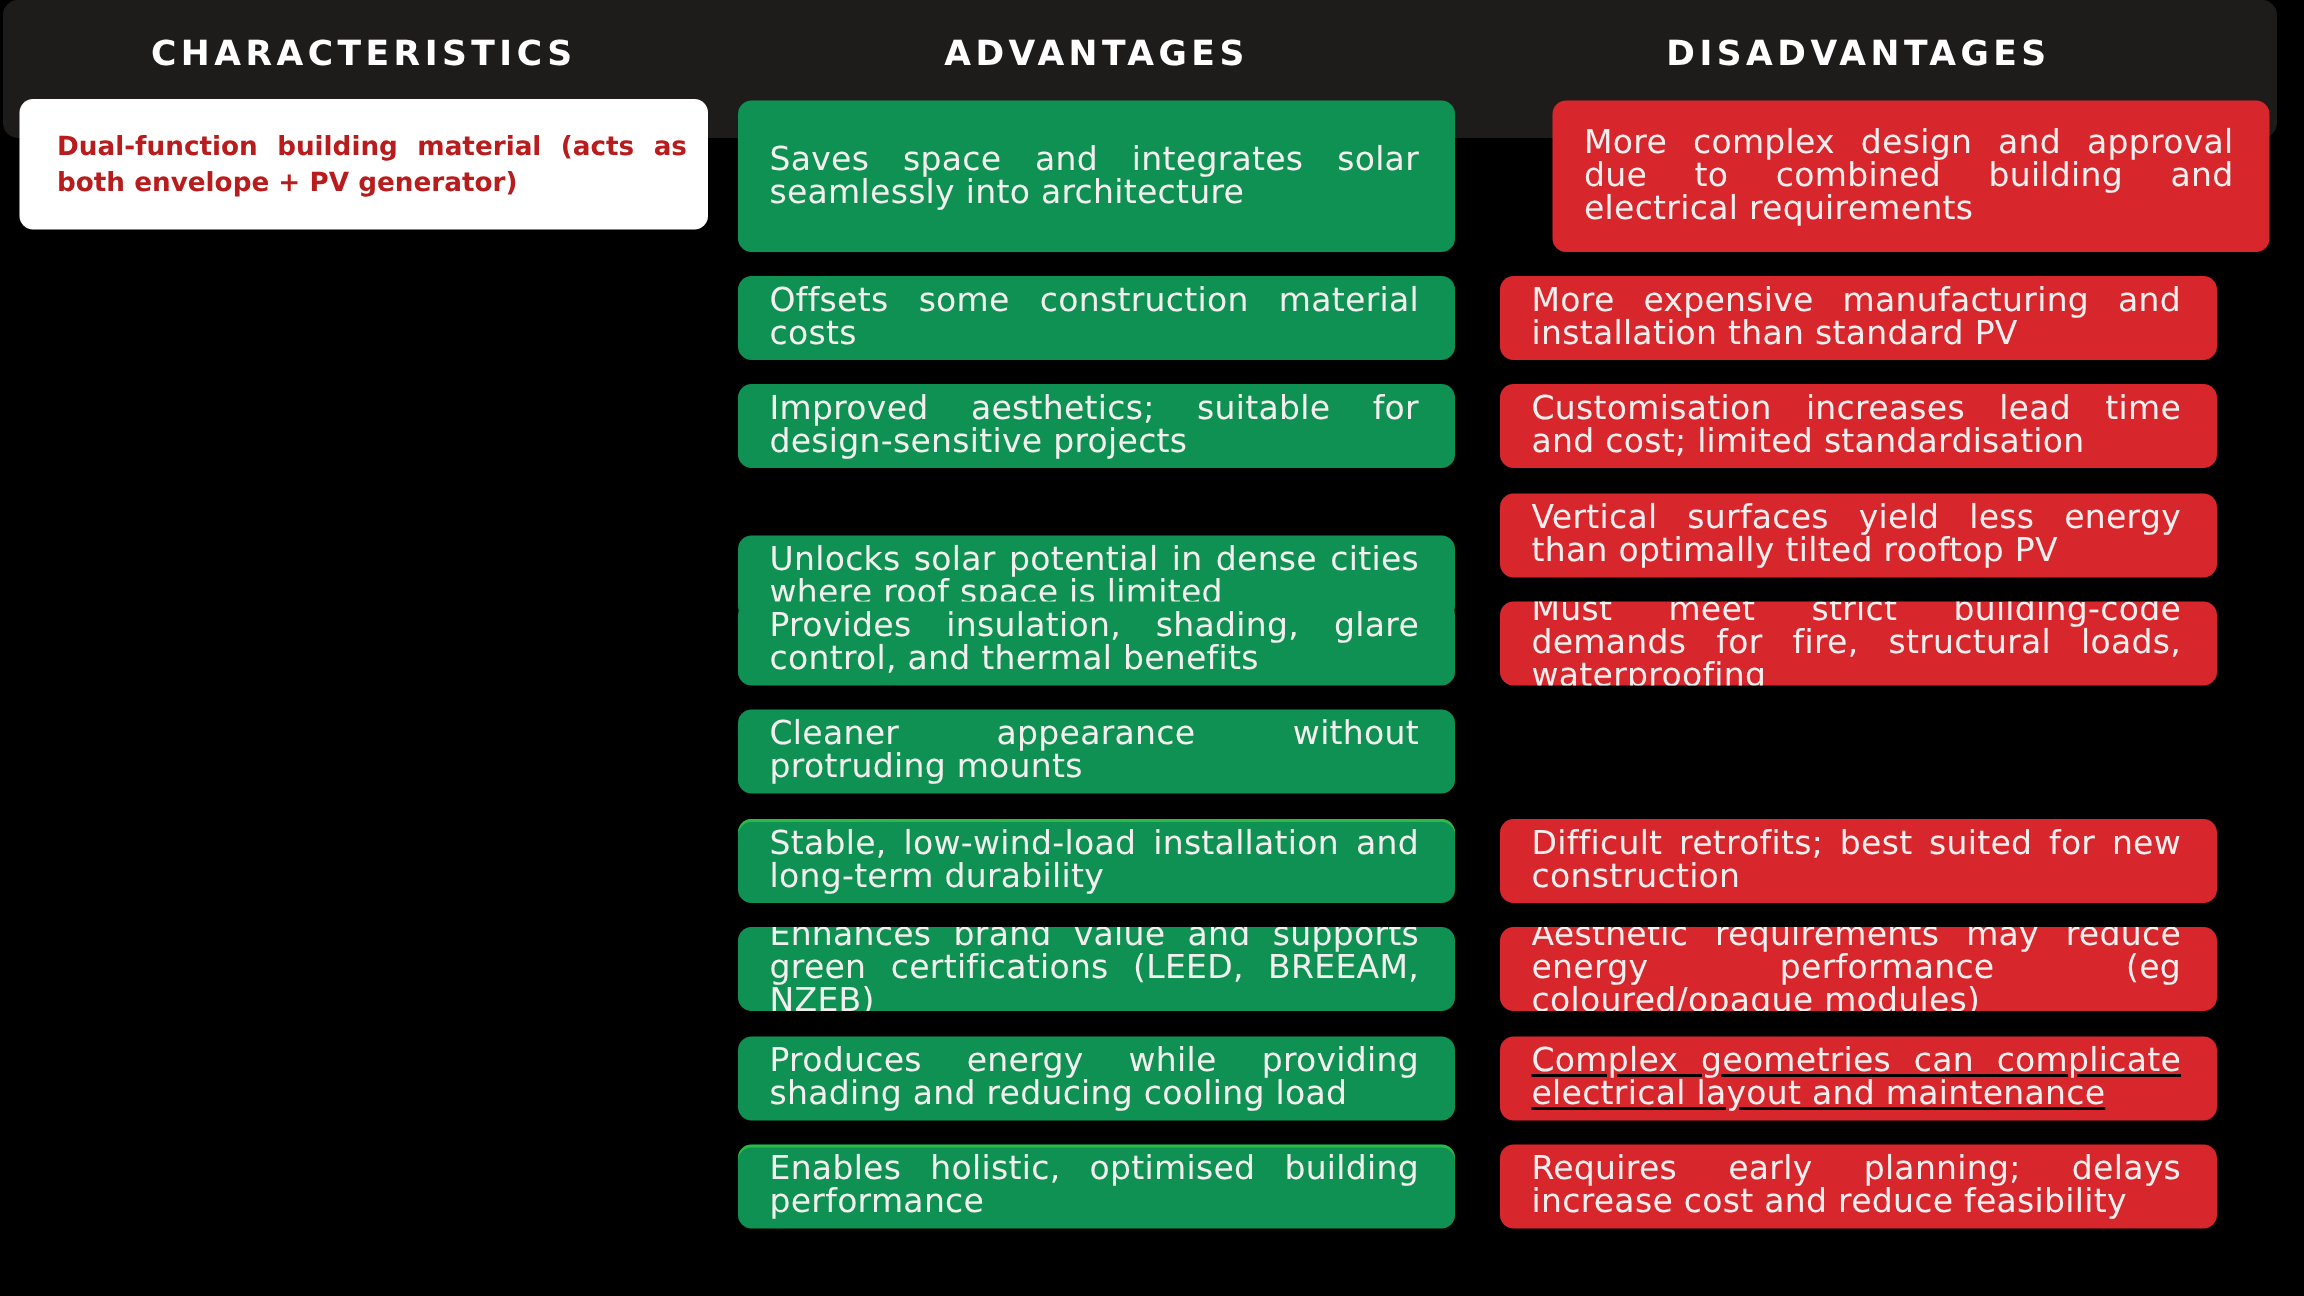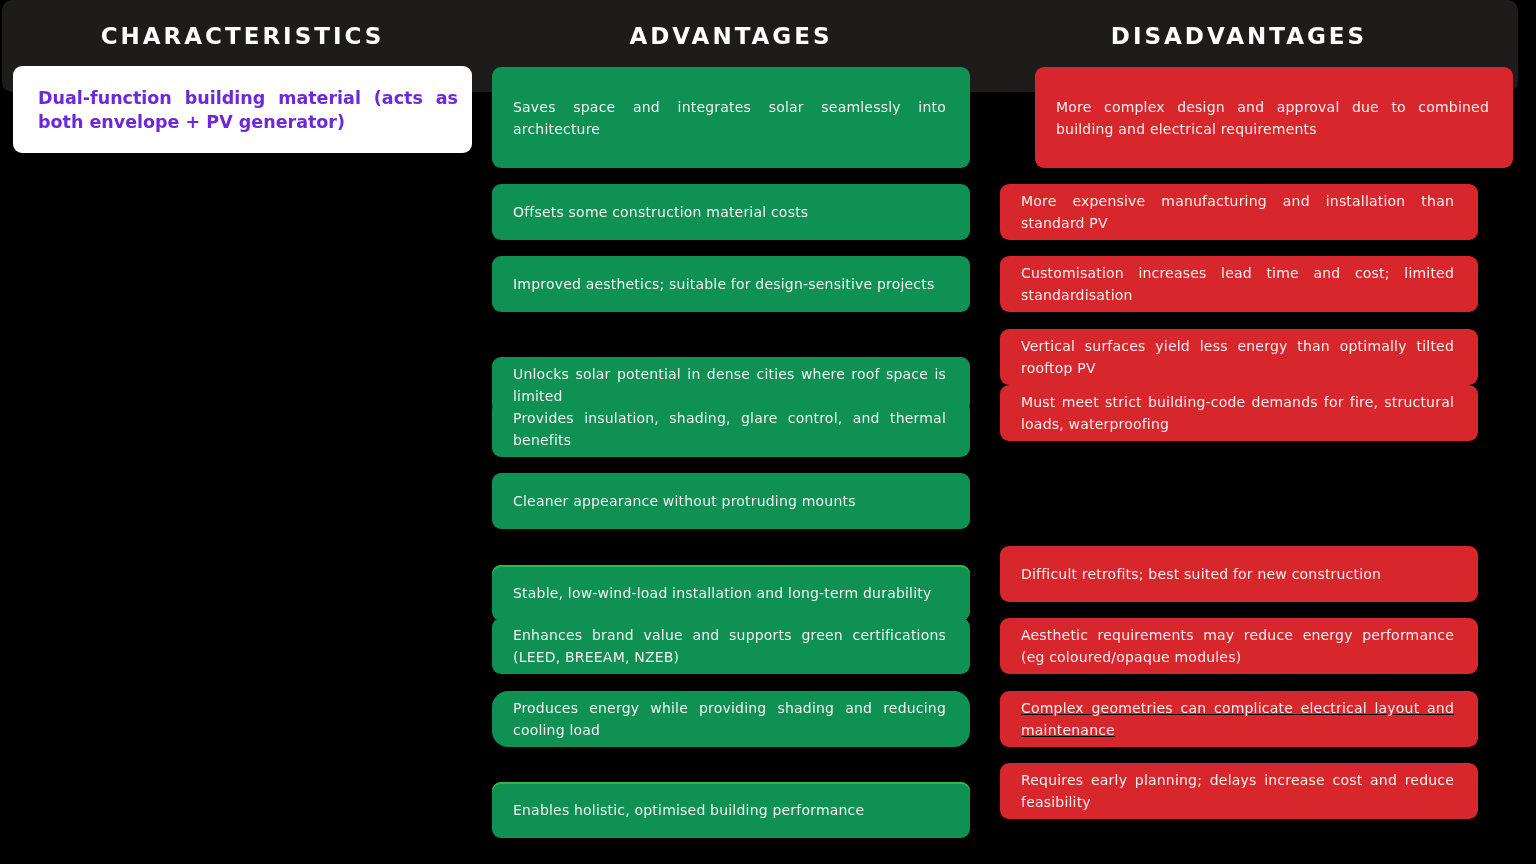--- a/index.html
+++ b/index.html
@@ -54,46 +54,46 @@
     width: 100%;
     border-radius: 9px;
     box-sizing: border-box;
     display: flex;
     align-items: center;
     padding: 4px 24px 4px 21px;
     overflow: hidden;
   }
   .card.green { background: var(--green, #0e9152); }
   .card.red   { background: var(--red, #d7262c); }
-  .card.accent-top { box-shadow: inset 0 2px 0 0 var(--accent, #2eb944); margin-top: 19px; }
+  .card.accent-top { box-shadow: inset 0 2px 0 0 var(--accent, #2eb944); }
 
   .card-text {
     width: 100%;
     text-align: justify;
     color: var(--cardtext, #f3efee);
-    font-size: 14px;
+    font-size: 22px;
     line-height: 22px;
     letter-spacing: 0.2px;
   }
 
   .white-card {
     position: absolute;
     left: 13px;
     top: 66px;
     width: 459px;
     height: 87px;
     background: var(--white-card, #ffffff);
     border-radius: 9px;
     box-sizing: border-box;
     display: flex;
     align-items: center;
     padding: 4px 14px 4px 25px;
   }
   .white-card .card-text {
-    color: #6d28d9;
+    color: #b91c1c;
     font-weight: bold;
     font-size: 17.5px;
     line-height: 24px;
     letter-spacing: 0;
   }
 </style>
 </head>
 <body>
 
 <div class="canvas">
@@ -125,41 +125,41 @@
       </div>
       <div class="card green" style="top: 473px; height: 56px;">
         <div class="card-text">Cleaner appearance without protruding mounts</div>
       </div>
       <div class="card green accent-top" style="top: 546px; height: 56px;">
         <div class="card-text">Stable, low-wind-load installation and long-term durability</div>
       </div>
       <div class="card green" style="top: 618px; height: 56px;">
         <div class="card-text">Enhances brand value and supports green certifications (LEED, BREEAM, NZEB)</div>
       </div>
-      <div class="card green" style="top: 691px; height: 56px; border-radius: 16px;">
+      <div class="card green" style="top: 691px; height: 56px;">
         <div class="card-text">Produces energy while providing shading and reducing cooling load</div>
       </div>
       <div class="card green accent-top" style="top: 763px; height: 56px;">
         <div class="card-text">Enables holistic, optimised building performance</div>
       </div>
     </div>
   <div class="column" id="col-disadvantages">
       <div class="card red" style="top: 67px; height: 101px; margin-left: 35px;">
         <div class="card-text">More complex design and approval due to combined building and electrical requirements</div>
       </div>
       <div class="card red" style="top: 184px; height: 56px;">
         <div class="card-text">More expensive manufacturing and installation than standard PV</div>
       </div>
       <div class="card red" style="top: 256px; height: 56px;">
         <div class="card-text">Customisation increases lead time and cost; limited standardisation</div>
       </div>
       <div class="card red" style="top: 329px; height: 56px;">
         <div class="card-text">Vertical surfaces yield less energy than optimally tilted rooftop PV</div>
       </div>
-      <div class="card red" style="top: 385px; height: 56px; align-items: center;">
+      <div class="card red" style="top: 401px; height: 56px; align-items: center;">
         <div class="card-text">Must meet strict building-code demands for fire, structural loads, waterproofing</div>
       </div>
       <div class="card red" style="top: 546px; height: 56px;">
         <div class="card-text">Difficult retrofits; best suited for new construction</div>
       </div>
       <div class="card red" style="top: 618px; height: 56px;">
         <div class="card-text">Aesthetic requirements may reduce energy performance (eg coloured/opaque modules)</div>
       </div>
       <div class="card red" style="top: 691px; height: 56px; text-decoration: underline;">
         <div class="card-text">Complex geometries can complicate electrical layout and maintenance</div>

